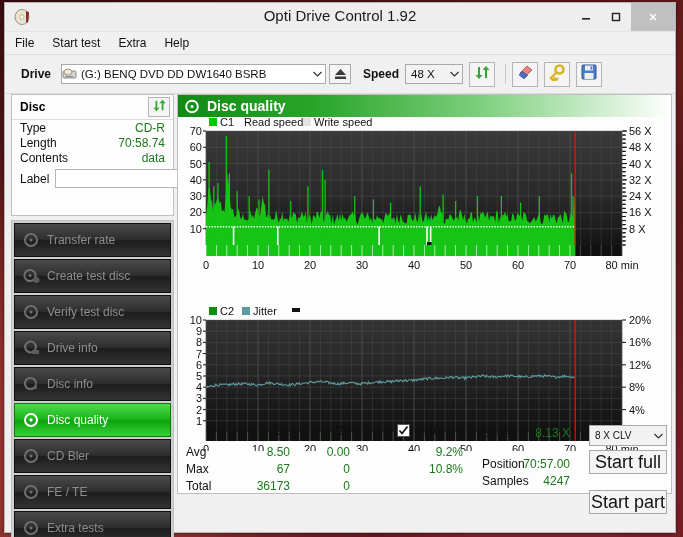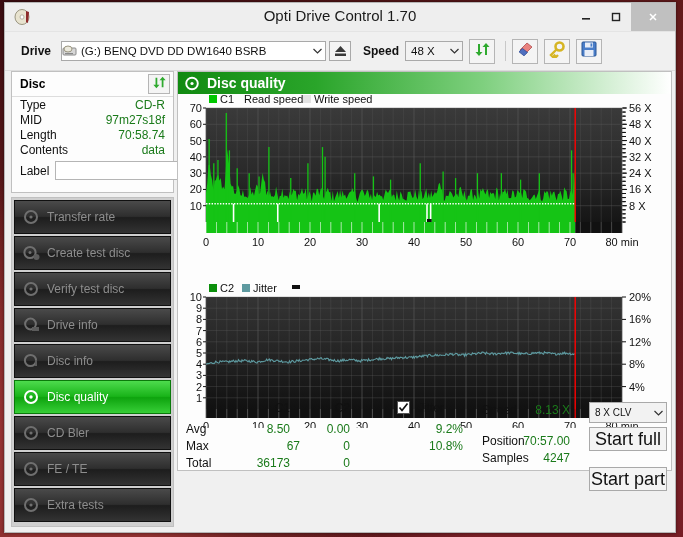--- a/index.html
+++ b/index.html
@@ -164,40 +164,46 @@
 <div class="window">
 
   <div class="titlebar">
     <div class="appicon">
       <svg width="20" height="20" viewBox="0 0 20 20">
         <ellipse cx="9" cy="10" rx="7" ry="7.5" fill="#e8e3cf" stroke="#9a9580"></ellipse>
         <ellipse cx="9" cy="10" rx="2" ry="2.2" fill="#fff" stroke="#b5b0a0"></ellipse>
         <path d="M13 4 L16 5 L15 16 L13 15 Z" fill="#8d2a2a"></path>
       </svg>
     </div>
-    <div class="title">Opti Drive Control 1.70</div>
+    <div class="title">Opti Drive Control 1.92</div>
     <div class="winbtns">
       <div class="wbtn">
         <svg width="12" height="12" viewBox="0 0 12 12">
             <rect x="2" y="7" width="8" height="1.6" fill="#222"></rect>
           </svg>
       </div>
       <div class="wbtn">
         <svg width="12" height="12" viewBox="0 0 12 12">
             <rect x="2.5" y="2.5" width="7" height="7" fill="none" stroke="#222" stroke-width="1.4"></rect>
           </svg>
       </div>
       <div class="wbtn close">
         <svg width="12" height="12" viewBox="0 0 12 12">
           <path d="M3 3 L9 9 M9 3 L3 9" stroke="#fff" stroke-width="1.5"></path>
         </svg>
       </div>
     </div>
   </div>
 
+  <div class="menubar">
+    <span>File</span>
+    <span>Start test</span>
+    <span>Extra</span>
+    <span>Help</span>
+  </div>
 
   <div class="drivebar">
     <span class="lbl" style="margin-left:10px">Drive</span>
 
     <div class="combo drivecombo">
       <span class="dv-icon">
         <svg width="15" height="14" viewBox="0 0 15 14">
           <rect x="1" y="4" width="13" height="7" rx="1" fill="#d7d7d7" stroke="#8a8a8a"></rect>
           <ellipse cx="6" cy="5" rx="4" ry="3" fill="#eceade" stroke="#9a9580"></ellipse>
           <rect x="3" y="9" width="8" height="1.2" fill="#8a8a8a"></rect>
@@ -283,24 +289,20 @@
                 <path d="M4 3 L4 11 L1.5 11 L5 15 L8.5 11 L6 11 L6 3 Z" fill="#2faa2f"></path>
                 <path d="M13 14 L13 6 L15.5 6 L12 2 L8.5 6 L11 6 L11 14 Z" fill="#2faa2f"></path>
               </svg>
             </span>
           </div>
         </div>
 
         <div class="drow">
           <span class="k">Type</span>
           <span class="v">CD-R</span>
-        </div>
-        <div class="drow">
-          <span class="k">MID</span>
-          <span class="v">97m27s18f</span>
         </div>
         <div class="drow">
           <span class="k">Length</span>
           <span class="v">70:58.74</span>
         </div>
         <div class="drow">
           <span class="k">Contents</span>
           <span class="v">data</span>
         </div>
 
@@ -815,21 +817,21 @@
             </svg>
         </div>
         <div class="statlabel" style="left:240px;top:0">Jitter</div>
 
         <div class="statlabel" style="left:8px;top:21px">Avg</div>
         <div class="statval" style="left:62px;top:21px;width:50px">8.50</div>
         <div class="statval" style="left:122px;top:21px;width:50px">0.00</div>
         <div class="statval" style="left:230px;top:21px;width:55px">9.2%</div>
 
         <div class="statlabel" style="left:8px;top:38px">Max</div>
-        <div class="statval" style="left:72px;top:38px;width:50px">67</div>
+        <div class="statval" style="left:62px;top:38px;width:50px">67</div>
         <div class="statval" style="left:122px;top:38px;width:50px">0</div>
         <div class="statval" style="left:230px;top:38px;width:55px">10.8%</div>
 
         <div class="statlabel" style="left:8px;top:55px">Total</div>
         <div class="statval" style="left:52px;top:55px;width:60px">36173</div>
         <div class="statval" style="left:122px;top:55px;width:50px">0</div>
 
         <div class="statlabel" style="left:304px;top:2px">Speed</div>
         <div class="statval" style="left:340px;top:2px;width:52px">8.13 X</div>
         <div class="statlabel" style="left:304px;top:33px">Position</div>

